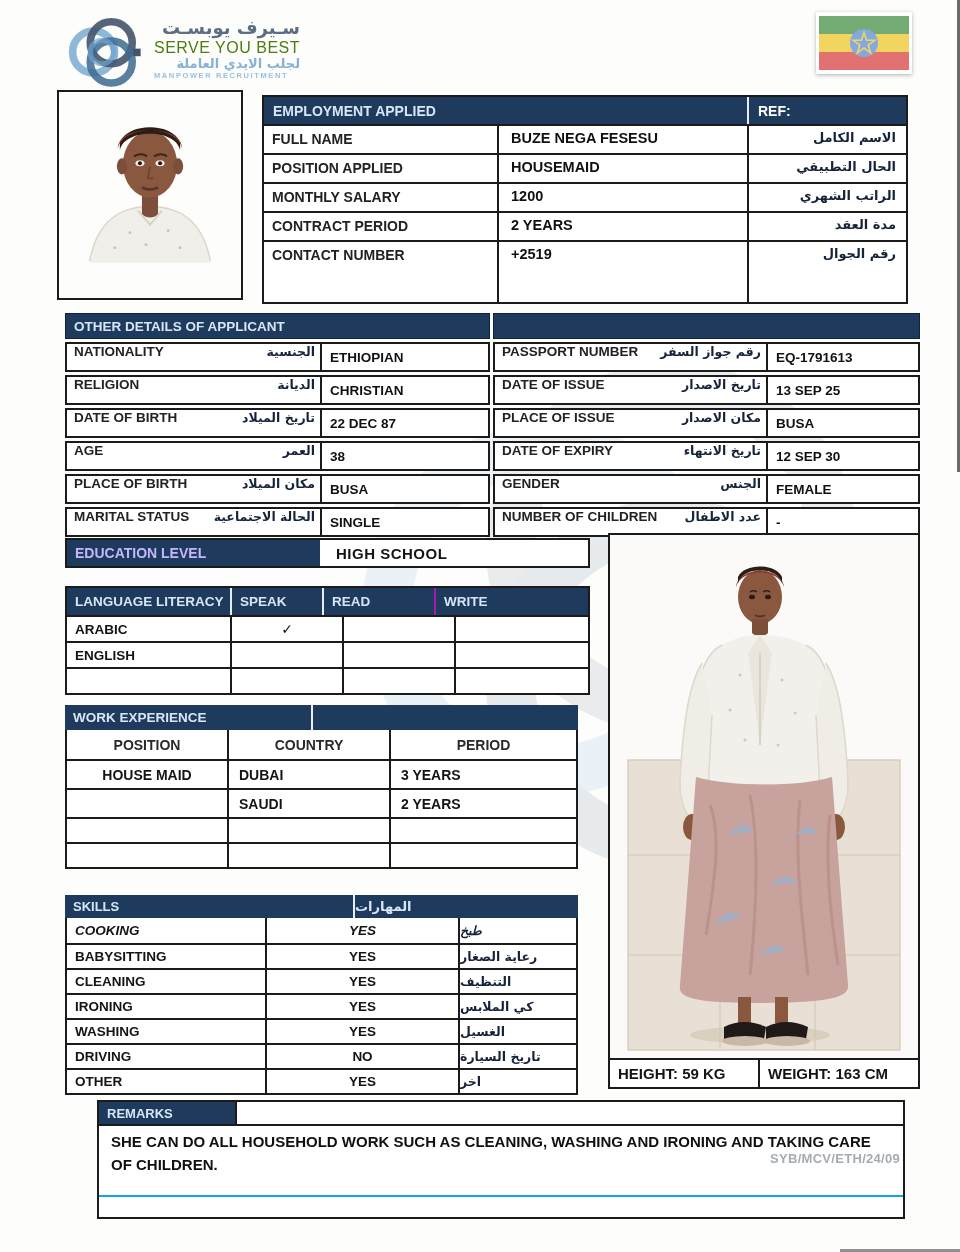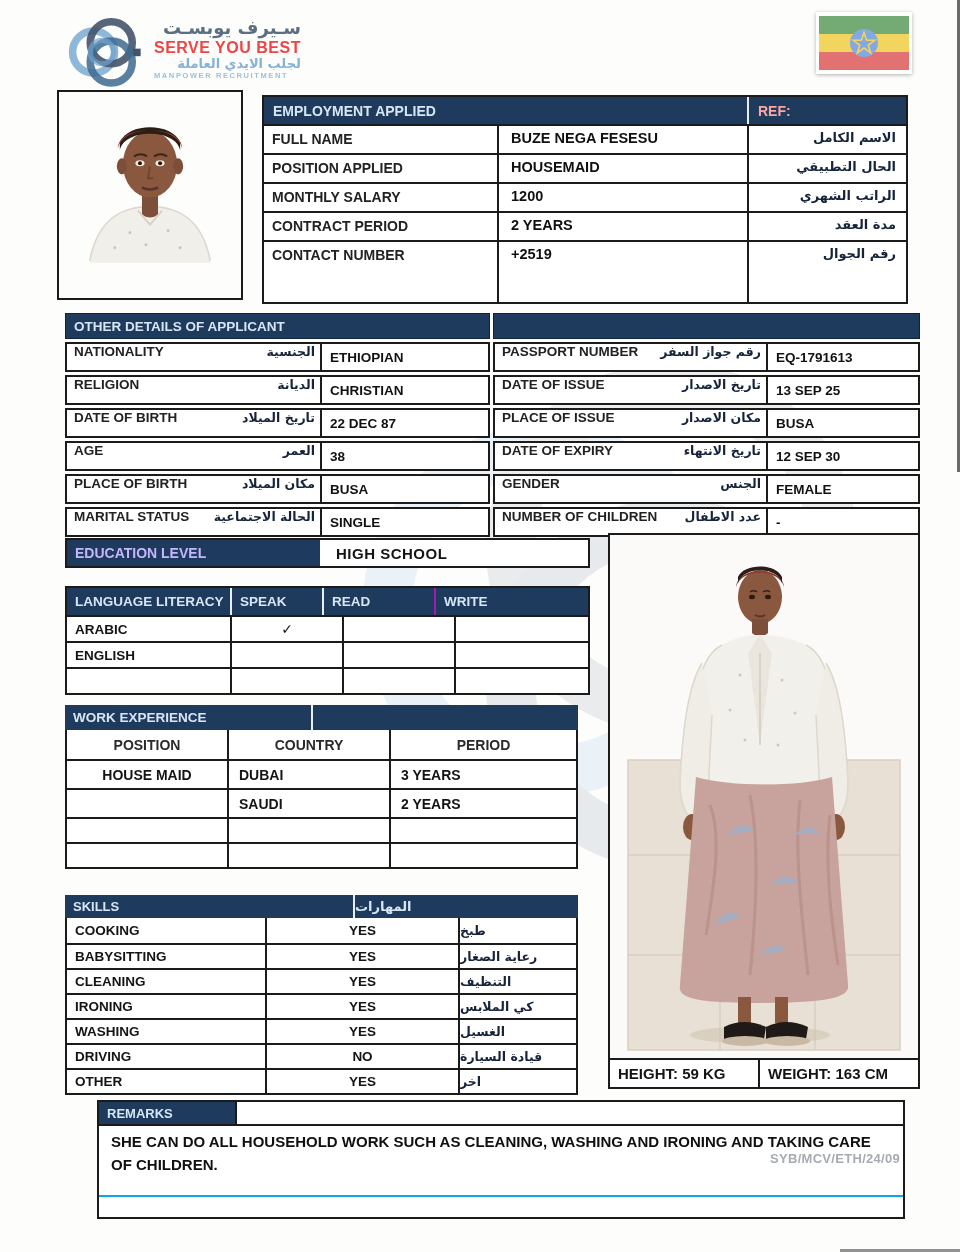--- a/index.html
+++ b/index.html
@@ -12,21 +12,21 @@
   .ar { direction:rtl; unicode-bidi:isolate; font-family:"DejaVu Sans","Liberation Sans",sans-serif; }
 
   
   .watermark { position:absolute; left:300px; top:290px; width:620px; height:640px; opacity:.10; pointer-events:none; }
 
   
   .brand { position:absolute; left:60px; top:10px; display:flex; gap:10px; }
   .brand-icon { width:84px; height:84px; flex:0 0 auto; }
   .brand-text { padding-top:8px; line-height:1.15; }
   .brand-ar-name { font-size:18px; font-weight:700; color:#5c6f82; letter-spacing:2px; }
-  .brand-name { font-size:16px; font-weight:700; color:#ef4444; letter-spacing:.5px; }
+  .brand-name { font-size:16px; font-weight:400; color:#4d7c0f; letter-spacing:.5px; }
   .brand-ar-tag { font-size:13px; font-weight:700; color:#85b2d6; }
   .brand-tag { font-size:7.5px; font-weight:700; color:#9cc0dc; letter-spacing:1.6px; }
 
   .flag-wrap { position:absolute; left:816px; top:12px; width:96px; height:62px;
     background:#fff; padding:3px; box-shadow:0 1px 4px rgba(0,0,0,.30); }
   .flag-wrap svg { width:100%; height:100%; display:block; }
 
   
   .portrait-frame { position:absolute; left:57px; top:90px; width:186px; height:210px;
     border:2px solid #1b1b1b; background:#fff; }
@@ -40,21 +40,21 @@
   .hw-cell { display:flex; align-items:center; padding-left:8px; font-weight:700; font-size:15px; }
   .hw-cell.h { width:150px; border-right:2px solid #1b1b1b; }
   .hw-cell.w { flex:1; }
 
   
   .emp { position:absolute; left:262px; top:95px; width:646px; border:2px solid #1b1b1b; background:#fff; }
   .emp-head { display:flex; height:27px; background:#1e3a5c; }
   .emp-head-left { flex:1; display:flex; align-items:center; padding-left:9px;
     color:#d6e6f5; font-weight:700; font-size:14px; }
   .emp-head-right { width:159px; border-left:2px solid #e8eef5; display:flex; align-items:center;
-    padding-left:9px; color:#fca5a5; font-weight:700; font-size:14px; }
+    padding-left:9px; color:#ffffff; font-weight:700; font-size:14px; }
   .emp-row { display:flex; border-top:2px solid #1b1b1b; min-height:29px; }
   .emp-row.tall { min-height:62px; }
   .emp-label { width:233px; display:flex; align-items:flex-start; padding:5px 8px 0;
     font-weight:600; font-size:14px; color:#222; }
   .emp-value { flex:1; border-left:2px solid #1b1b1b; padding:4px 12px 0;
     font-weight:700; font-size:14.5px; color:#101010; }
   .emp-arabic { width:159px; border-left:2px solid #1b1b1b; padding:4px 10px 0;
     text-align:right; font-weight:700; font-size:13px; color:#15243a; }
 
   
@@ -120,21 +120,21 @@
 
   
   .skills { position:absolute; left:65px; top:895px; width:513px; }
   .sk-bar { height:23px; background:#1e3a5c; display:flex; }
   .sk-bar .seg1 { width:290px; display:flex; align-items:center; padding-left:8px;
     color:#d6e6f5; font-weight:700; font-size:13px; border-right:2px solid #e8eef5; }
   .sk-bar .seg2 { flex:1; display:flex; align-items:center; justify-content:flex-end;
     padding-right:10px; color:#d6e6f5; font-weight:700; font-size:13px; }
   .sk-table { border:2px solid #1b1b1b; border-top:none; background:#fff; }
   .sk-row { display:flex; height:25px; border-top:2px solid #1b1b1b; }
-  .sk-row:first-child { border-top:none; }
+  .sk-row:first-child { border-top:none;font-style:italic; }
   .sk-row > div { display:flex; align-items:center; }
   .sk-name { width:198px; padding-left:8px; font-weight:600; font-size:13.5px; }
   .sk-val { width:193px; border-left:2px solid #1b1b1b; justify-content:center; font-weight:700; font-size:13.5px; }
   .sk-ar { flex:1; border-left:2px solid #1b1b1b; justify-content:flex-end; padding-right:10px;
     font-weight:700; font-size:12.5px; color:#15243a; }
 
   
   .remarks { position:absolute; left:97px; top:1100px; width:808px; border:2px solid #1b1b1b; background:#fff; }
   .rm-head { height:24px; border-bottom:2px solid #1b1b1b; display:flex; }
   .rm-head-label { width:138px; background:#1e3a5c; color:#d6e6f5; display:flex; align-items:center;
@@ -437,21 +437,21 @@
         <div class="sk-ar ar">كي الملابس</div>
       </div>
       <div class="sk-row">
         <div class="sk-name">WASHING</div>
         <div class="sk-val">YES</div>
         <div class="sk-ar ar">الغسيل</div>
       </div>
       <div class="sk-row">
         <div class="sk-name">DRIVING</div>
         <div class="sk-val">NO</div>
-        <div class="sk-ar ar">قيادة السيارة</div>
+        <div class="sk-ar ar">تاريخ السيارة</div>
       </div>
       <div class="sk-row">
         <div class="sk-name">OTHER</div>
         <div class="sk-val">YES</div>
         <div class="sk-ar ar">اخر</div>
       </div>
     </div>
   </div>
 
   <div class="fullbody-frame">

